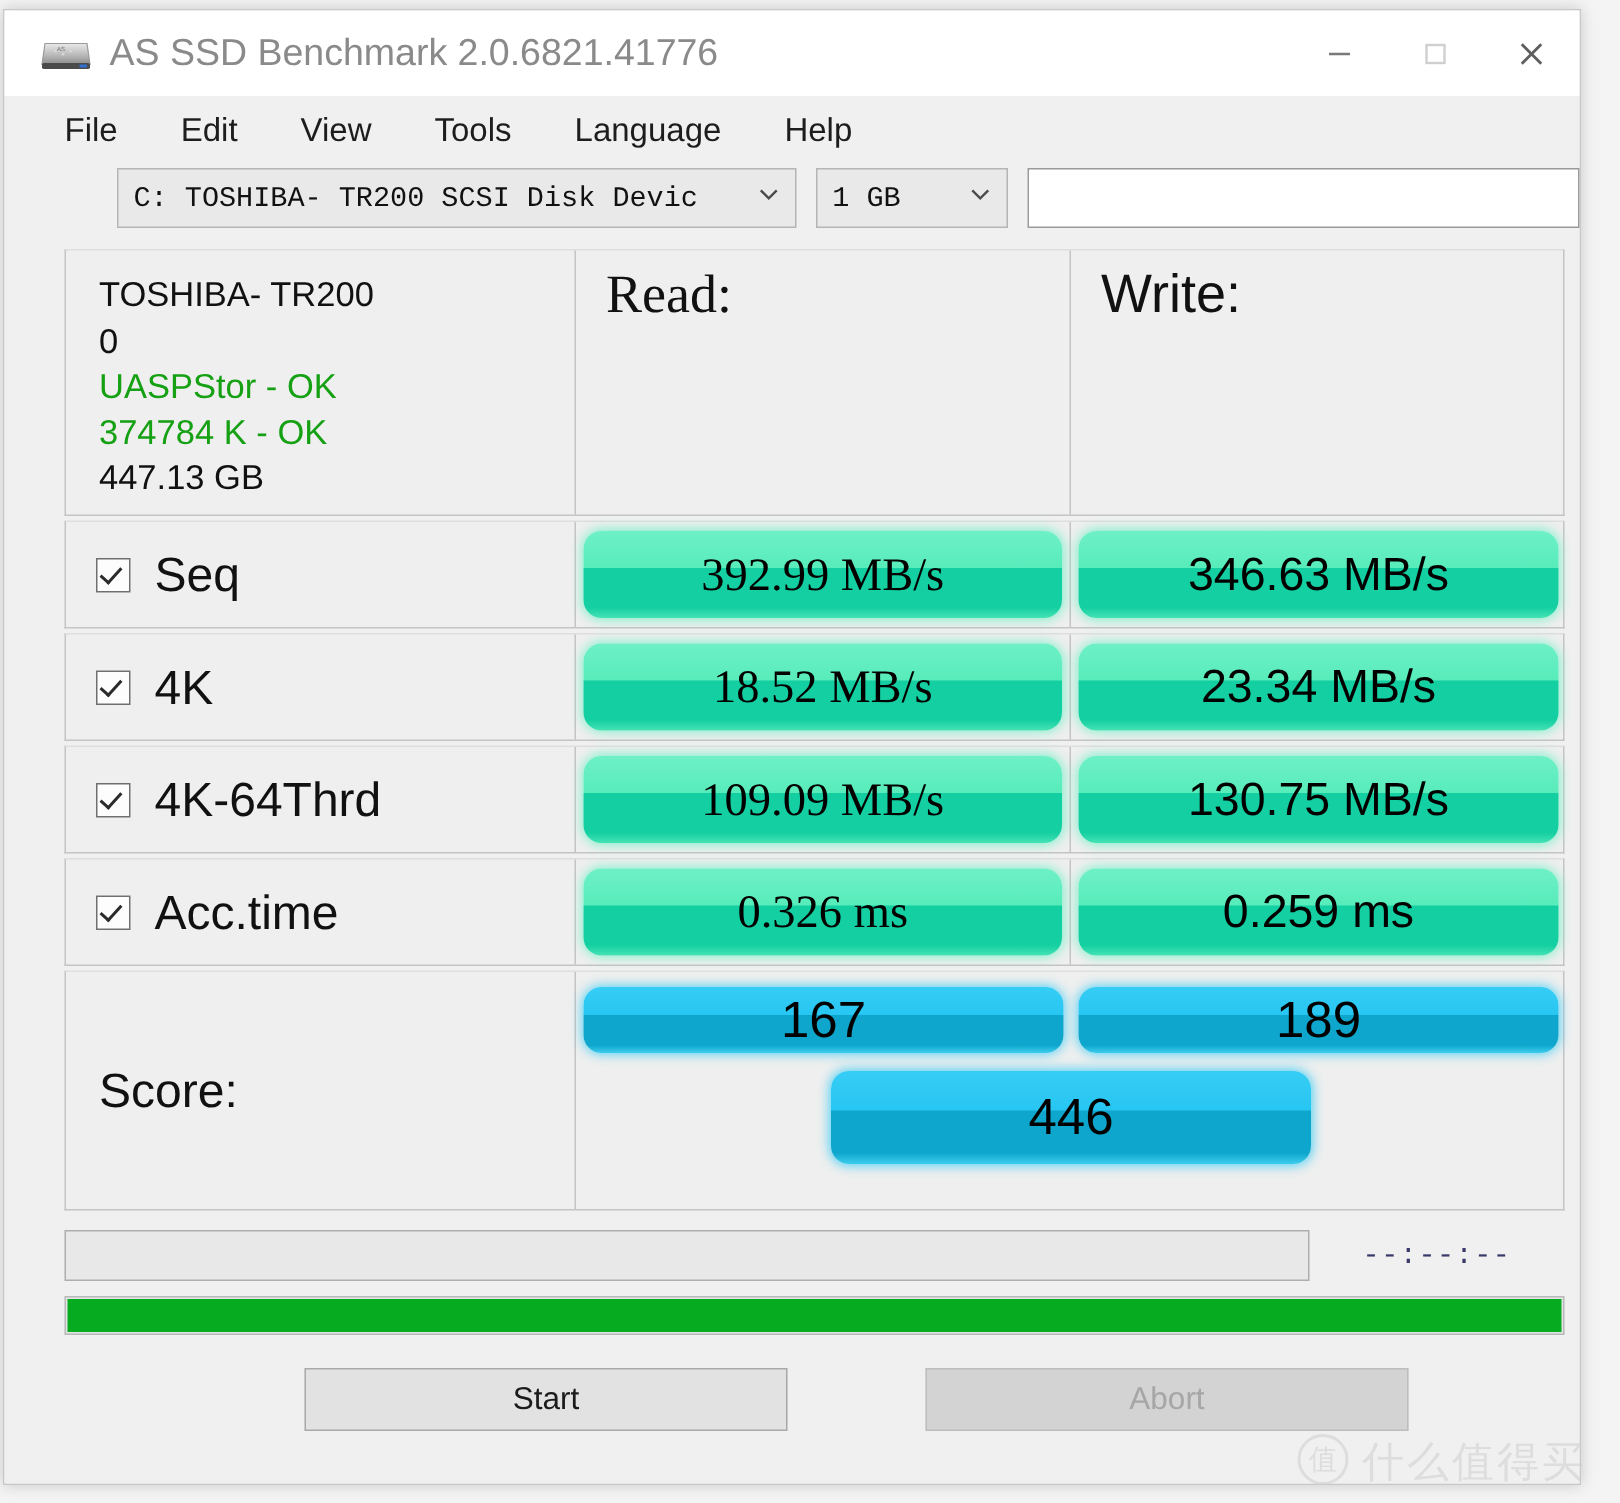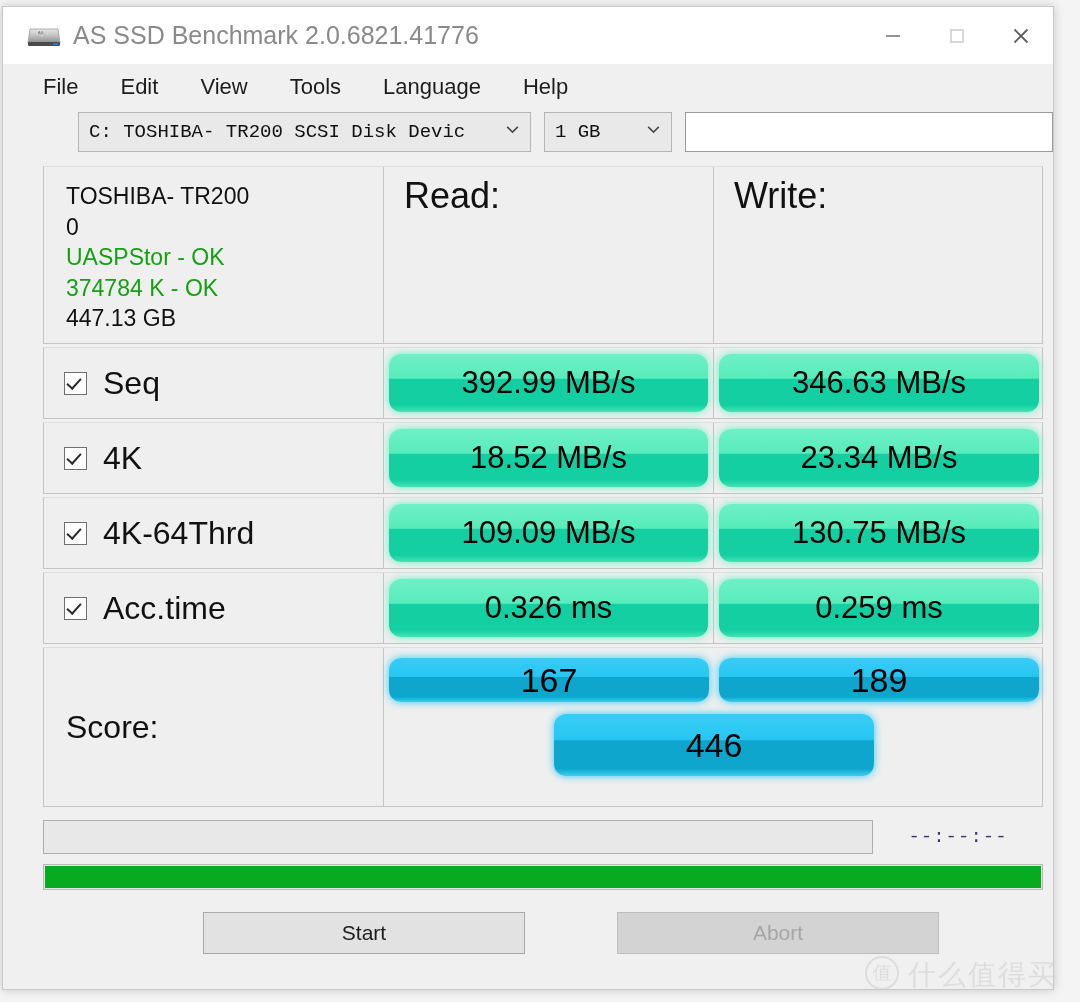--- a/index.html
+++ b/index.html
@@ -151,21 +151,21 @@
   }
   .cell-val {
     width: 330px;
     flex: 0 0 330px;
     box-sizing: border-box;
     display: flex;
     align-items: center;
     justify-content: flex-start;
     padding: 6px 5px;
   }
-  .cell-val.sep { border-right: 1px solid #c4c4c4; }
+  .cell-val.sep { border-right: 1px solid #c4c4c4; font-family: Liberation Serif, serif; }
 
   
   .row-head { height: 178px; align-items: stretch; }
   .row-head .cell-label {
     flex-direction: column;
     align-items: flex-start;
     justify-content: flex-start;
     padding: 14px 0 0 22px;
     line-height: 1.33;
     font-size: 23px;

